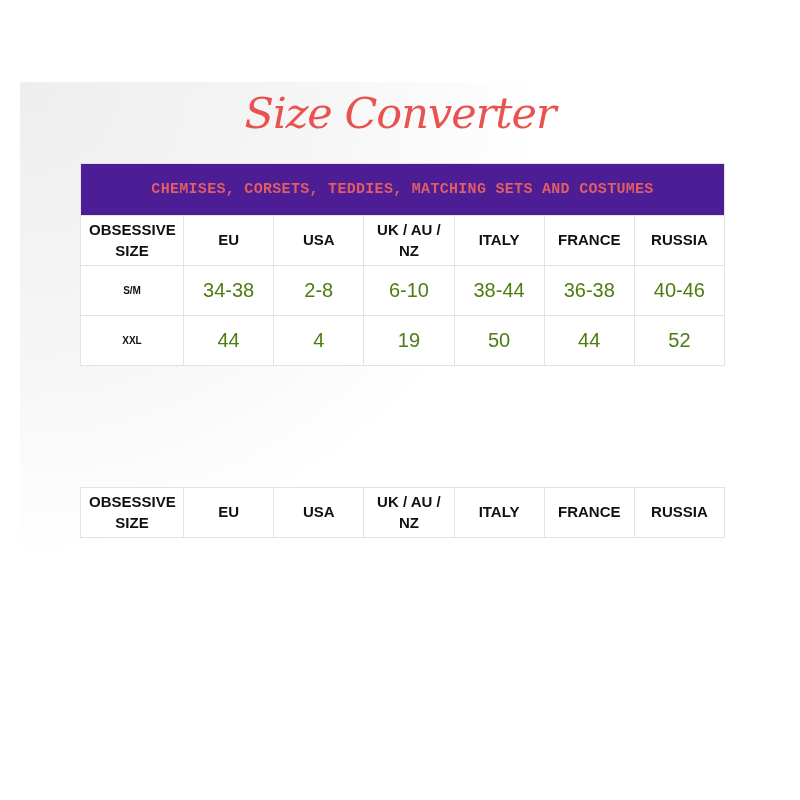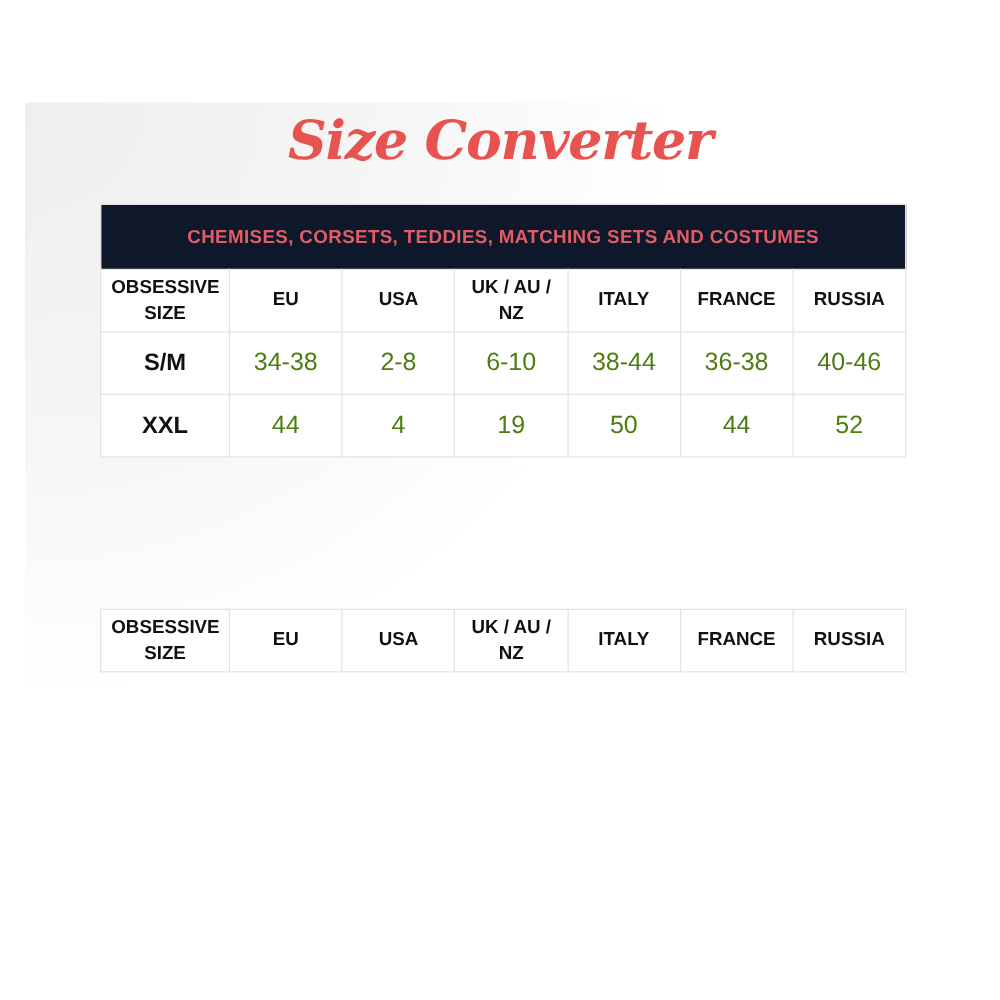--- a/index.html
+++ b/index.html
@@ -18,21 +18,21 @@
     background: radial-gradient(720px 660px at 0 0, #eeeeee 0%, #f6f6f6 42%, #ffffff 72%);
     border-radius: 2px;
   }
   .page-title {
     position: absolute;
     left: 0; top: 88px;
     width: 100%;
     text-align: center;
     font-family: "DejaVu Serif", serif;
     font-style: italic;
-    font-weight: bold;
+    font-weight: normal;
     font-size: 43px;
     letter-spacing: -1px;
   }
   .size-table {
     position: absolute;
     left: 80px;
     width: 645px;
     border-collapse: collapse;
     table-layout: fixed;
     background: transparent;
@@ -45,39 +45,40 @@
     border: 1px solid #e3e3e3;
     text-align: center;
     vertical-align: middle;
     background: #ffffff;
   }
   .size-table td.caption-cell {
     height: 52px;
     font-weight: bold;
     font-size: 15px;
     letter-spacing: 0.3px;
-    background: #0f172a;
+    background: #4c1d95;
+    font-family: Liberation Mono, monospace;
   }
   .size-table th.col-header {
     height: 50px;
     font-size: 15px;
     font-weight: bold;
     color: #111111;
     line-height: 1.35;
     padding: 4px 8px;
   }
   .size-table td.size-cell {
     height: 50px;
     font-size: 20px;
     font-weight: normal;
     color: #4d7c0f;
   }
   .size-table td.row-label {
     font-weight: bold;
-    font-size: 19px;
+    font-size: 10px;
     color: #111111;
   }
 </style>
 </head>
 <body>
 
 <div class="content-panel"></div>
 
 <h1 class="page-title" style="color: rgb(232, 83, 79);">Size Converter</h1>
 

